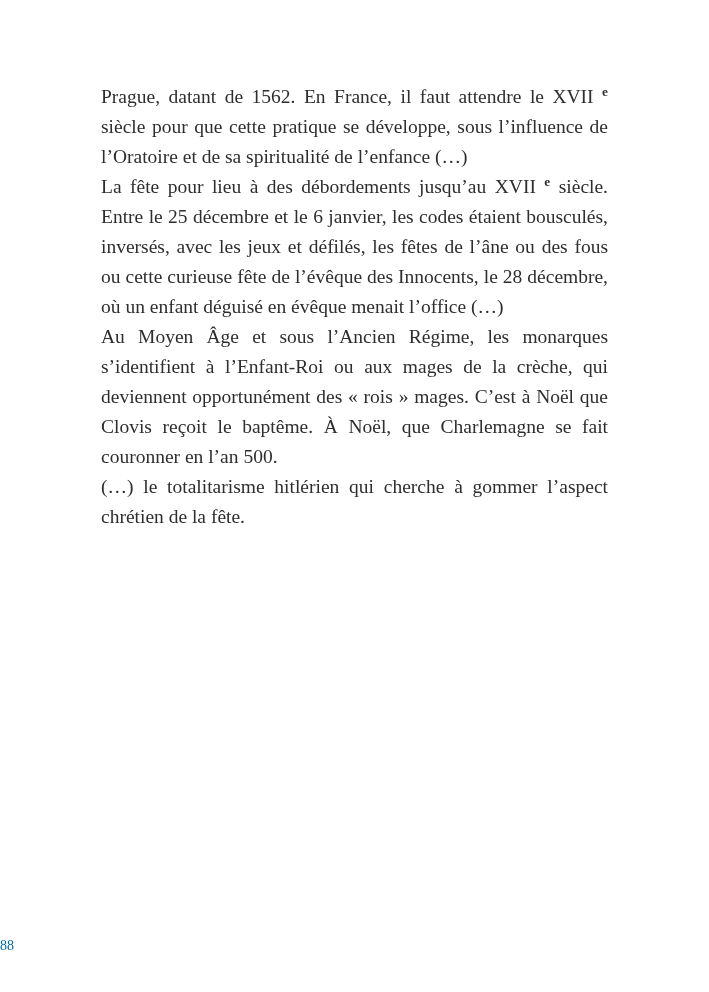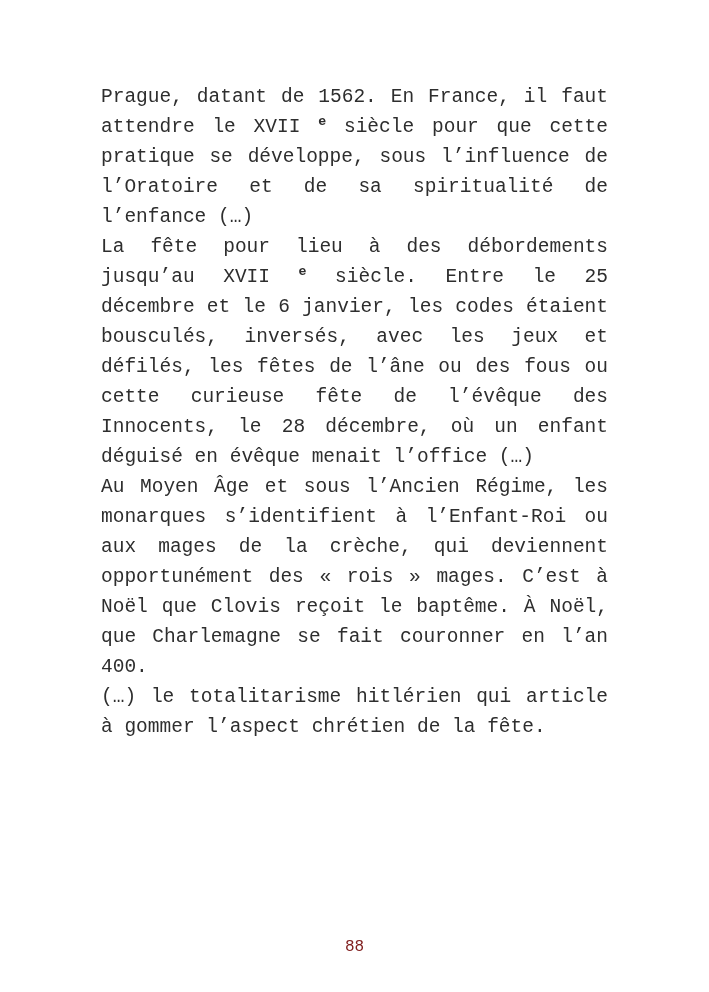--- a/index.html
+++ b/index.html
@@ -7,21 +7,21 @@
     margin: 0;
     padding: 0;
     background: #ffffff;
   }
   .page {
     position: relative;
     width: 709px;
     height: 992px;
     margin: 0 auto;
     background: #ffffff;
-    font-family: Liberation Mono, monospace;
+    font-family: Liberation Serif, serif;
     color: #2e2e2e;
     overflow: hidden;
   }
   .text-block {
     position: absolute;
     left: 101px;
     top: 82px;
     width: 507px;
   }
   .text-block p {
@@ -39,30 +39,29 @@
     font-size: 0.68em;
     font-weight: bold;
     line-height: 0;
     vertical-align: super;
   }
   .page-number {
     position: absolute;
     left: 0;
     right: 0;
     top: 938px;
-    text-align: center;
-    font-size: 16px;
-    color: #7f1d1d;
+    font-size: 14px;
+    color: #0369a1;
   }
 </style>
 </head>
 <body>
 
 <div class="page">
   <div class="text-block">
 
   <p><span>Prague, datant de 1562. En France, il faut attendre le XVII </span><sup>e</sup><span> siècle pour que cette pratique se développe, sous l’influence de l’Oratoire et de sa spiritualité de l’enfance (…)</span></p>
       <p><span>La fête pour lieu à des débordements jusqu’au XVII </span><sup>e</sup><span> siècle. Entre le 25 décembre et le 6 janvier, les codes étaient bousculés, inversés, avec les jeux et défilés, les fêtes de l’âne ou des fous ou cette curieuse fête de l’évêque des Innocents, le 28 décembre, où un enfant déguisé en évêque menait l’office (…)</span></p>
-      <p><span>Au Moyen Âge et sous l’Ancien Régime, les monarques s’identifient à l’Enfant-Roi ou aux mages de la crèche, qui deviennent opportunément des « rois » mages. C’est à Noël que Clovis reçoit le baptême. À Noël, que Charlemagne se fait couronner en l’an 400.</span></p>
-      <p><span>(…) le totalitarisme hitlérien qui article à gommer l’aspect chrétien de la fête.</span></p>
+      <p><span>Au Moyen Âge et sous l’Ancien Régime, les monarques s’identifient à l’Enfant-Roi ou aux mages de la crèche, qui deviennent opportunément des « rois » mages. C’est à Noël que Clovis reçoit le baptême. À Noël, que Charlemagne se fait couronner en l’an 500.</span></p>
+      <p><span>(…) le totalitarisme hitlérien qui cherche à gommer l’aspect chrétien de la fête.</span></p>
     </div>
   <div class="page-number">88</div>
 </div>
 
 </body></html>

